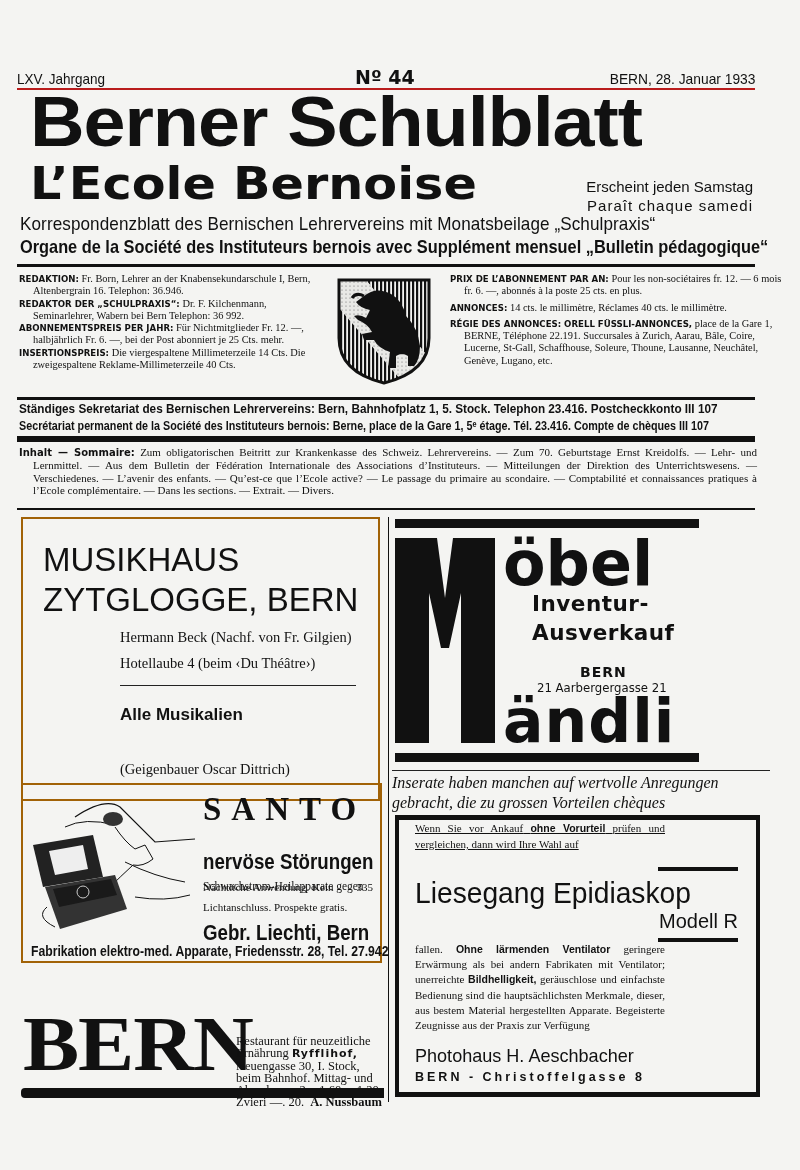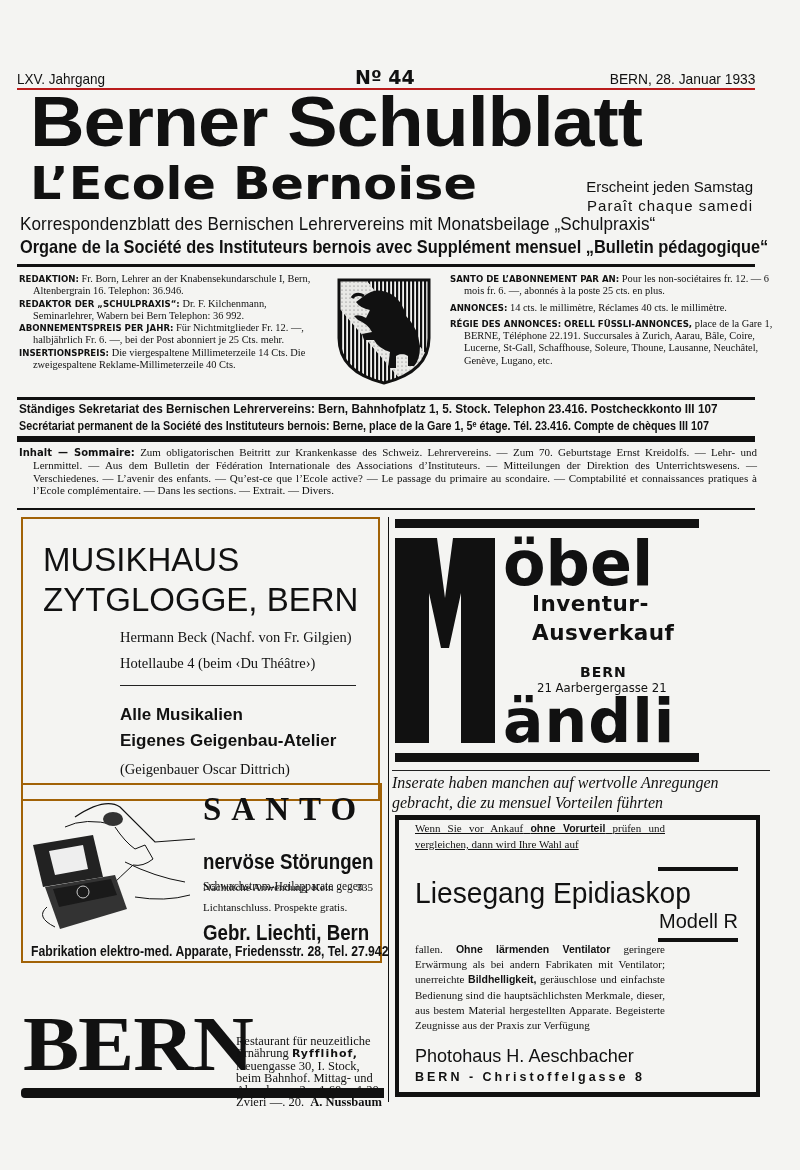--- a/index.html
+++ b/index.html
@@ -126,21 +126,21 @@
       <path d="M3 4 H30 L93 82 V110 H70 L3 32 Z" fill="url(#dots)"></path>
       <path d="M3 32 L3 4 L30 4 L93 82 L93 100 Z" fill="url(#dots)"></path>
       <path d="M28 20 Q40 10 55 18 Q66 24 70 40 Q82 52 84 70 Q84 84 78 90 L72 90 L72 80 Q66 76 60 80 L60 92 L52 92 L54 76 Q42 72 38 64 L28 64 L26 58 L36 56 Q32 48 22 44 L18 40 Q24 38 30 42 L34 34 Q24 32 20 26 Z" fill="#111"></path>
       <path d="M16 22 Q20 16 28 20" stroke="#111" stroke-width="3" fill="none"></path>
     </g>
     <path d="M3 4 H93 V62 Q93 96 48 107 Q3 96 3 62 Z" fill="none" stroke="#111" stroke-width="3"></path>
   </svg>
 </div>
 
 <div class="abs imp impR">
-  <p><b>SANTO DE L’ABONNEMENT PAR AN:</b> <span>Pour les non-sociétaires fr. 12. — 6 mois fr. 6. —, abonnés à la poste 25 cts. en plus.</span></p>
+  <p><b>PRIX DE L’ABONNEMENT PAR AN:</b> <span>Pour les non-sociétaires fr. 12. — 6 mois fr. 6. —, abonnés à la poste 25 cts. en plus.</span></p>
   <p><b>ANNONCES:</b> <span>14 cts. le millimètre, Réclames 40 cts. le millimètre.</span></p>
   <p><b>RÉGIE DES ANNONCES: ORELL FÜSSLI-ANNONCES,</b> <span>place de la Gare 1, BERNE, Téléphone 22.191. Succursales à Zurich, Aarau, Bâle, Coire, Lucerne, St-Gall, Schaffhouse, Soleure, Thoune, Lausanne, Neuchâtel, Genève, Lugano, etc.</span></p>
 </div>
 
 <div class="abs rule" style="left:17px;top:397px;width:738px;height:3px;"></div>
 <div class="abs secr" style="top:402px;transform:scaleX(0.94);">Ständiges Sekretariat des Bernischen Lehrervereins: Bern, Bahnhofplatz 1, 5. Stock. Telephon 23.416. Postcheckkonto III 107</div>
 <div class="abs secr" style="top:419px;transform:scaleX(0.86);">Secrétariat permanent de la Société des Instituteurs bernois: Berne, place de la Gare 1, 5ᵉ étage. Tél. 23.416. Compte de chèques III 107</div>
 <div class="abs rule" style="left:17px;top:436px;width:738px;height:6px;"></div>
 
 <div class="abs inhalt">
@@ -148,21 +148,20 @@
 </div>
 <div class="abs rule" style="left:17px;top:508px;width:738px;height:2px;"></div>
 
 <div class="abs box musik">
   <div class="h" style="top:22px;">MUSIKHAUS</div>
   <div class="h" style="top:62px;">ZYTGLOGGE, BERN</div>
   <div class="s" style="top:110px;">Hermann Beck (Nachf. von Fr. Gilgien)</div>
   <div class="s" style="top:136px;">Hotellaube 4 (beim ‹Du Théâtre›)</div>
   <div class="hr"></div>
   <div class="b" style="top:186px;">Alle Musikalien</div>
-  <div class="b" style="top:212px;">Eigenes Geigenbau-Atelier</div>
   <div class="s" style="top:242px;">(Geigenbauer Oscar Dittrich)</div>
 </div>
 <div class="abs rule" style="left:388px;top:517px;width:1px;height:585px;"></div>
 
 <div class="abs mobel">
   <div class="bar" style="top:0;"></div>
   <svg class="M" viewBox="0 0 100 205">
     <path d="M0 0 H42 L50 60 L58 0 H100 V205 H66 V55 L54 110 H46 L34 55 V205 H0 Z" fill="#111"></path>
   </svg>
   <div class="obel">öbel</div>
@@ -171,21 +170,21 @@
     <div>Ausverkauf</div>
   </div>
   <div class="bern">BERN</div>
   <div class="addr">21 Aarbergergasse 21</div>
   <div class="andli">ändli</div>
   <div class="bar" style="top:234px;"></div>
 </div>
 
 <div class="abs slogan">
   <div>Inserate haben manchen auf wertvolle Anregungen</div>
-  <div>gebracht, die zu mensuel Vorteilen führten</div>
+  <div>gebracht, die zu grossen Vorteilen chèques</div>
 </div>
 
 <div class="abs box santo">
   <svg class="ill" viewBox="0 0 175 150">
     <path d="M50 30 Q80 10 95 20 Q115 40 130 55 L170 52" stroke="#111" fill="none" stroke-width="1.2"></path>
     <path d="M40 40 Q60 30 90 38" stroke="#111" fill="none" stroke-width="1"></path>
     <ellipse cx="88" cy="32" rx="10" ry="7" fill="#333"></ellipse>
     <path d="M90 40 Q100 55 110 62 L120 58 L128 72 Q118 80 108 78 Q95 90 85 100" stroke="#111" fill="none" stroke-width="1"></path>
     <path d="M100 75 Q130 90 160 95" stroke="#111" fill="none" stroke-width="1"></path>
     <path d="M110 110 Q140 115 165 108" stroke="#111" fill="none" stroke-width="1"></path>

